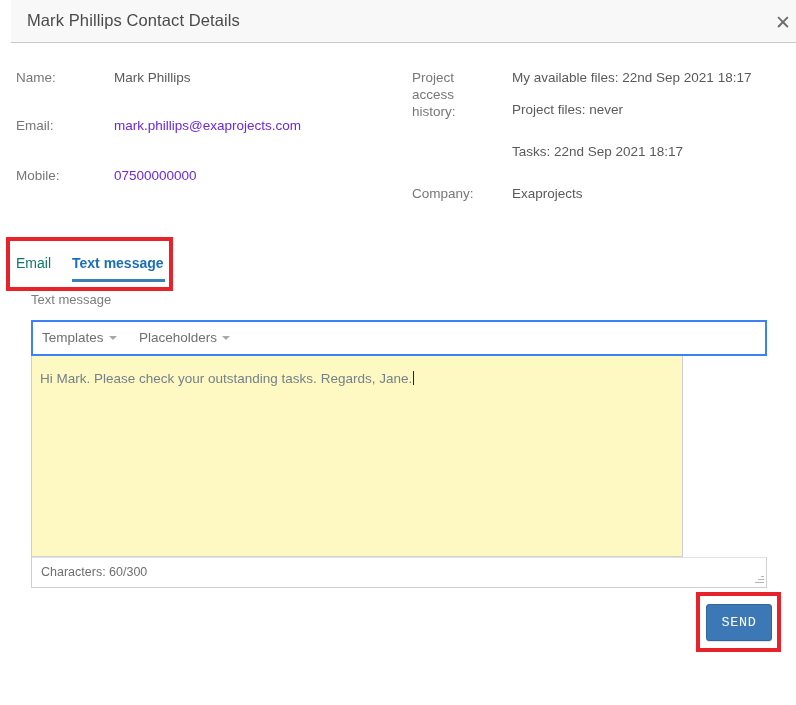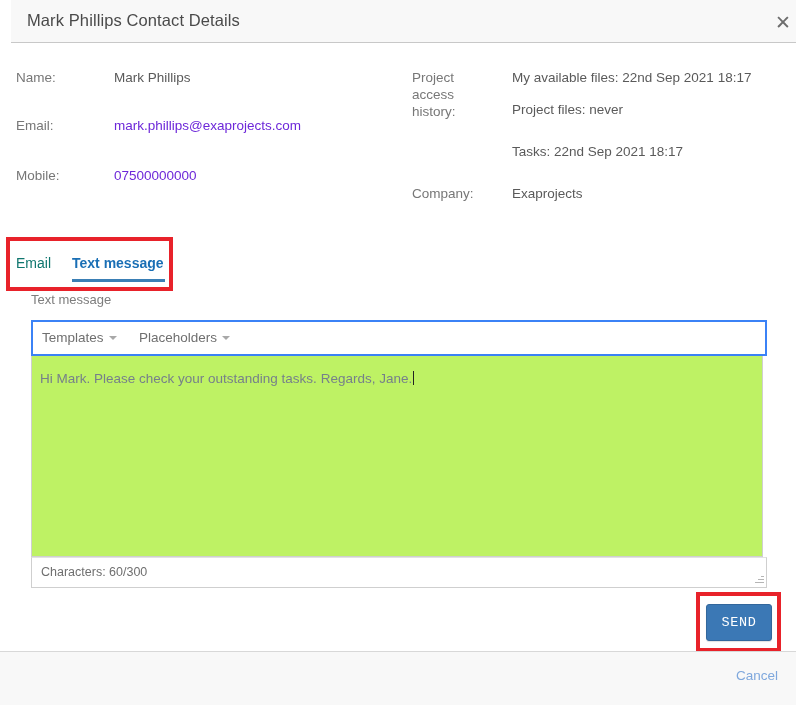--- a/index.html
+++ b/index.html
@@ -207,26 +207,26 @@
     border-left: 4px solid transparent;
     border-right: 4px solid transparent;
     border-top: 4px solid #a8a8a8;
     vertical-align: 2px;
   }
 
   .editor-body {
     position: absolute;
     left: 31px;
     top: 356px;
-    width: 732px;
+    width: 652px;
     height: 201px;
     border: 1px solid #cfcfcf;
     border-top: none;
     box-sizing: border-box;
-    background: #bef264;
+    background: #fef9c3;
     cursor: text;
   }
   .editor-text {
     position: absolute;
     left: 8px;
     top: 14px;
     right: 8px;
     font-size: 13.5px;
     color: #76808a;
     line-height: 18px;
@@ -398,17 +398,14 @@
     <span class="resize-grip">
         <i></i>
         <i></i>
         <i></i>
       </span>
   </div>
 
   <button class="send-btn">SEND</button>
   <div class="annot-send"></div>
 
-  <div class="dlg-footer">
-    <span class="cancel-link">Cancel</span>
-  </div>
 
 </div>
 
 </body></html>

